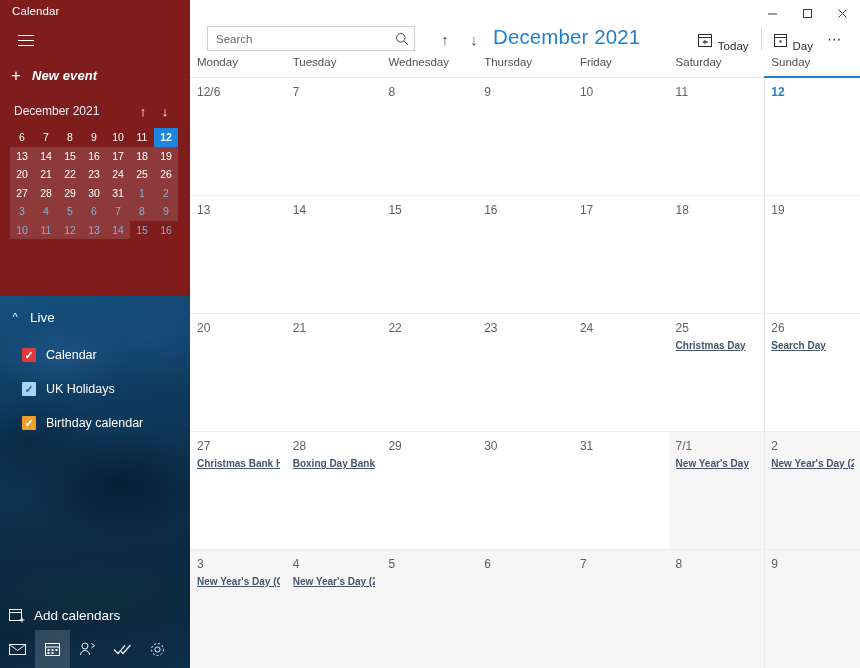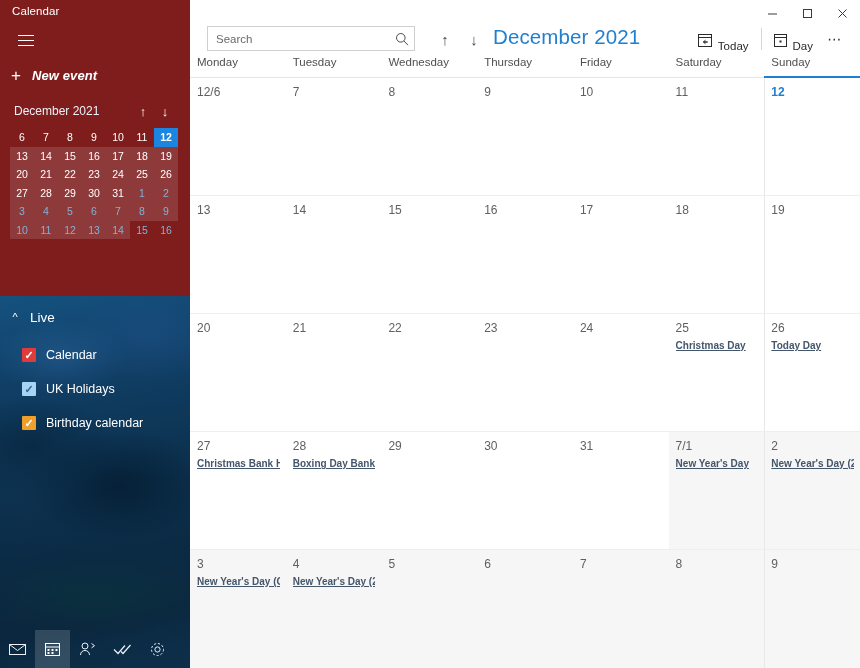--- a/index.html
+++ b/index.html
@@ -313,20 +313,31 @@
           <div class="cal-item">
             <div class="cal-check" style="background: rgb(166, 212, 242); color: rgb(47, 109, 153);">✓</div>
             <div class="cal-name">UK Holidays</div>
           </div>
           <div class="cal-item">
             <div class="cal-check" style="background: rgb(240, 160, 42);">✓</div>
             <div class="cal-name">Birthday calendar</div>
           </div>
         </div>
 
+      <div class="add-cal">
+        <div class="ac-icon">
+          <svg width="17" height="16" viewBox="0 0 17 16">
+            <rect x="0.5" y="2.5" width="12" height="11" fill="none" stroke="#ffffff" stroke-width="1"></rect>
+            <line x1="0.5" y1="5.5" x2="12.5" y2="5.5" stroke="#ffffff" stroke-width="1"></line>
+            <line x1="13" y1="10.5" x2="13" y2="15.5" stroke="#ffffff" stroke-width="1"></line>
+            <line x1="10.5" y1="13" x2="15.5" y2="13" stroke="#ffffff" stroke-width="1"></line>
+          </svg>
+        </div>
+        <div class="ac-label">Add calendars</div>
+      </div>
 
       <div class="bottom-bar">
         <div class="bb-btn">
           <svg width="18" height="14" viewBox="0 0 18 14">
             <rect x="0.5" y="2.5" width="16" height="10" fill="none" stroke="#e9f2fb"></rect>
             <polyline points="0.5,2.5 8.5,8.5 16.5,2.5" fill="none" stroke="#e9f2fb"></polyline>
           </svg>
         </div>
         <div class="bb-btn active">
           <svg width="17" height="16" viewBox="0 0 17 16">
@@ -503,21 +514,21 @@
           </div>
           <div class="day">
             <div class="daynum">24</div>
           </div>
           <div class="day">
             <div class="daynum">25</div>
             <div class="event">Christmas Day</div>
           </div>
           <div class="day divider">
             <div class="daynum">26</div>
-            <div class="event">Today Day</div>
+            <div class="event">Search Day</div>
           </div>
         </div>
         <div class="week">
           <div class="day">
             <div class="daynum">27</div>
             <div class="event">Christmas Bank Hol</div>
           </div>
           <div class="day">
             <div class="daynum">28</div>
             <div class="event">Boxing Day Bank H</div>

